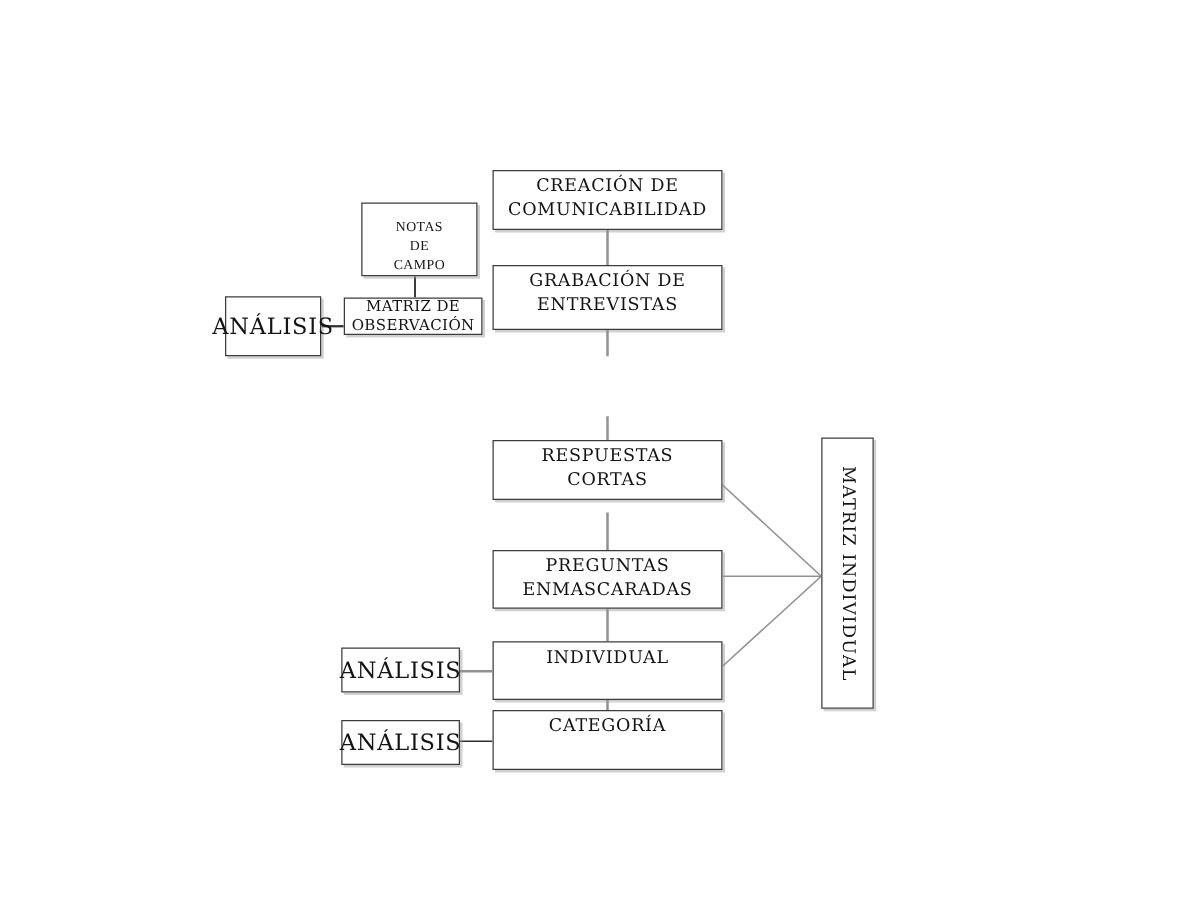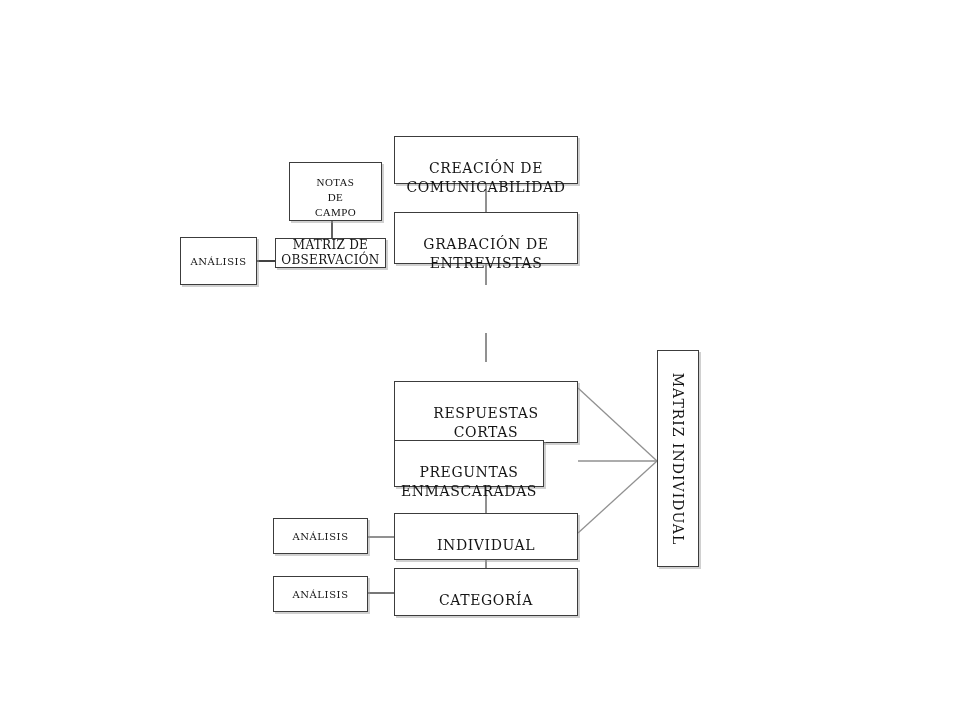--- a/index.html
+++ b/index.html
@@ -34,28 +34,28 @@
     border: 1px solid var(--box-border);
     box-shadow: 2px 2px 0 rgba(150,150,150,0.45);
     color: var(--text);
     display: flex;
     justify-content: center;
     text-align: center;
     white-space: pre-line;
   }
   .central {
     align-items: flex-start;
-    padding-top: 22px;
+    padding-top: 3px;
     font-size: 14px;
     line-height: 19px;
     letter-spacing: 0.6px;
   }
   .small {
     align-items: center;
-    font-size: 10px;
+    font-size: 18px;
     letter-spacing: 0.6px;
   }
   .notas {
     align-items: flex-end;
     font-size: 11px;
     line-height: 15px;
     letter-spacing: 0.4px;
     font-family: Liberation Serif, serif;
   }
   .mobs {
@@ -100,26 +100,26 @@
 
   <div class="node central" style="left:394px;top:136px;width:184px;height:48px">
     <span>CREACIÓN DE COMUNICABILIDAD</span>
   </div>
 
   <div class="node central" style="left:394px;top:212px;width:184px;height:52px">
     <span>GRABACIÓN DE ENTREVISTAS</span>
   </div>
 
 
-  <div class="node central" style="left:394px;top:381px;width:184px;height:62px">
+  <div class="node central" style="left:394px;top:352px;width:184px;height:48px">
     <span>RESPUESTAS
 CORTAS</span>
   </div>
 
-  <div class="node central" style="left:394px;top:440px;width:150px;height:47px">
+  <div class="node central" style="left:394px;top:440px;width:184px;height:47px">
     <span>PREGUNTAS ENMASCARADAS</span>
   </div>
 
   <div class="node central" style="left:394px;top:513px;width:184px;height:47px">
     <span>INDIVIDUAL</span>
   </div>
 
   <div class="node central" style="left:394px;top:568px;width:184px;height:48px">
     <span>CATEGORÍA</span>
   </div>

